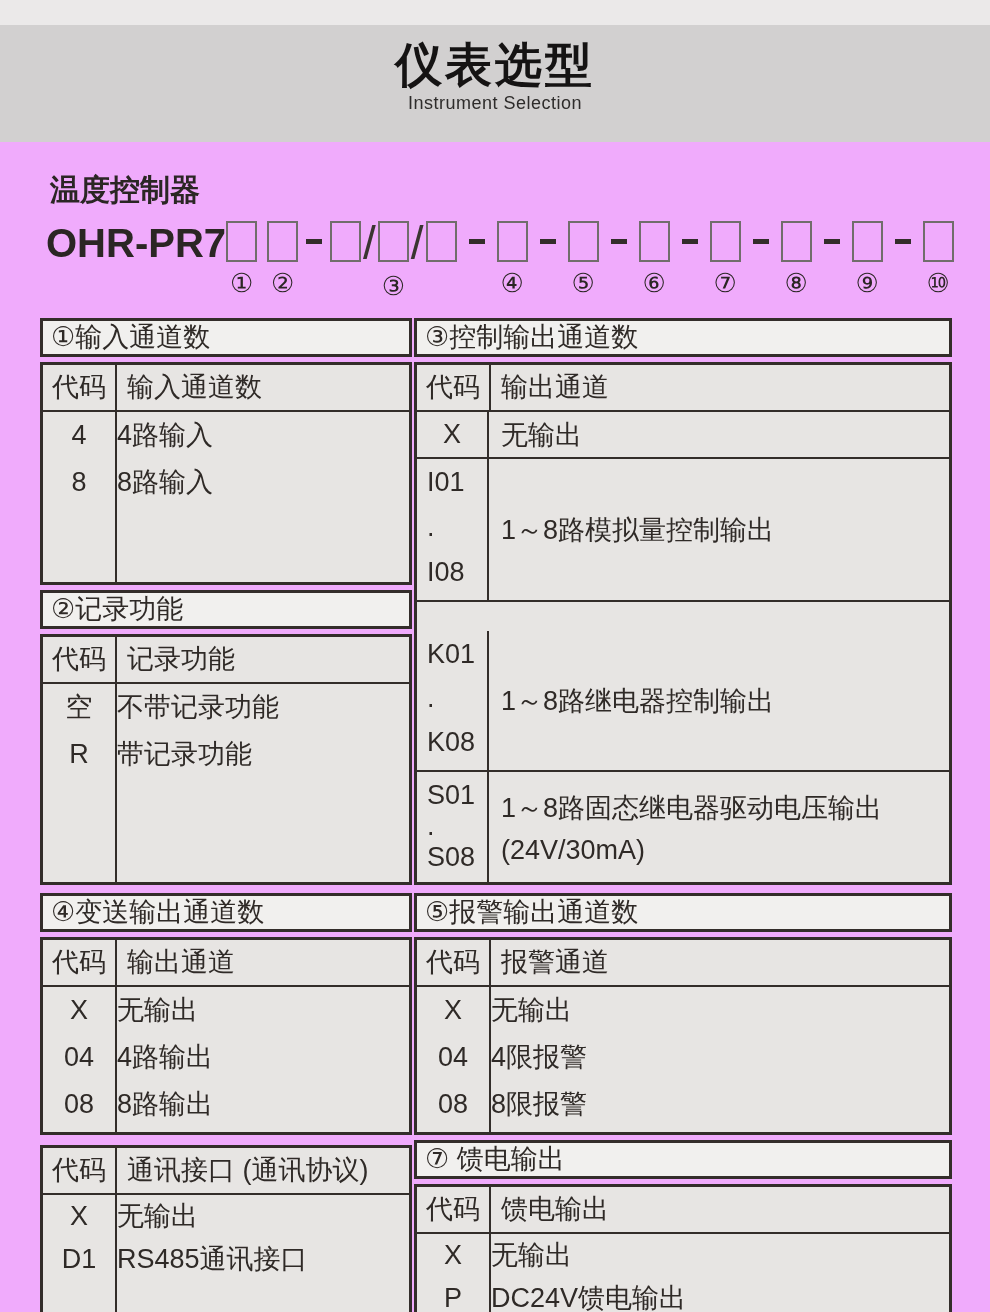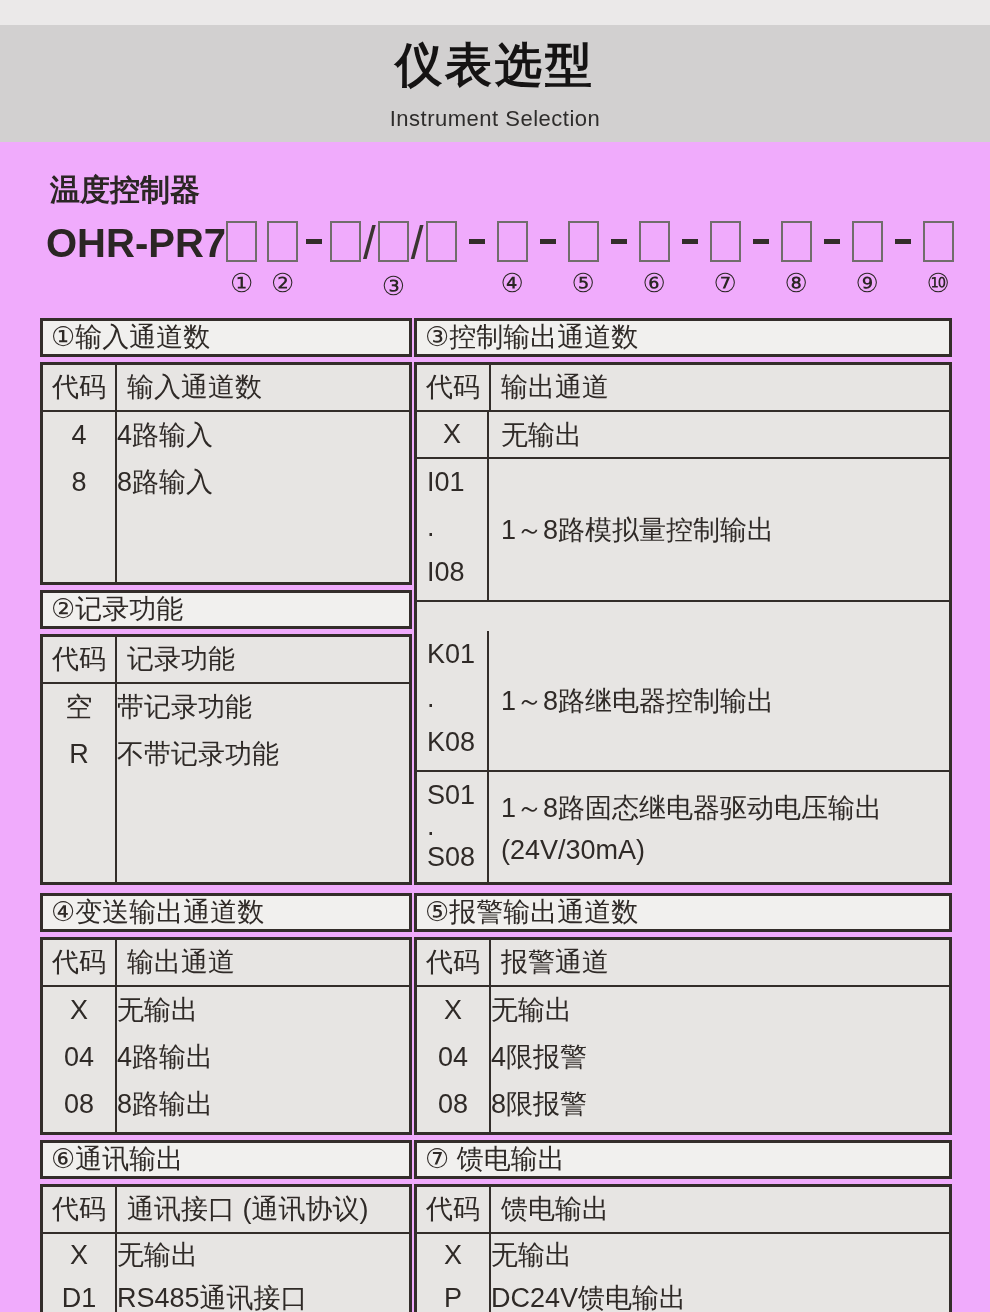--- a/index.html
+++ b/index.html
@@ -2,21 +2,21 @@
 <html><head>
 <meta charset="utf-8">
 <style>
   html,body { margin:0; padding:0; }
   body { font-family:"Liberation Sans","DejaVu Sans",sans-serif; }
   .page { position:relative; width:990px; height:1312px; background:#f0abfc; overflow:hidden; }
 
   .top-strip { position:absolute; left:0; top:0; width:990px; height:25px; background:#ebe9e9; }
   .header-band { position:absolute; left:0; top:25px; width:990px; height:117px; background:#d2d0d0; text-align:center; }
   .main-title { margin-top:14px; font-size:47px; font-weight:700; letter-spacing:3px; color:#151313; line-height:52px; }
-  .sub-title { font-size:22px; color:#2e2c2b; line-height:24px; letter-spacing:0.5px;margin-top:16px; }
+  .sub-title { font-size:18px; color:#2e2c2b; line-height:24px; letter-spacing:0.5px; }
 
   .product-name { position:absolute; left:50px; top:170px; font-size:30px; color:#2b2624; font-weight:600; }
 
   .code-row { position:absolute; left:46px; top:221px; display:flex; align-items:flex-start; }
   .prefix { font-size:40px; font-weight:600; line-height:44px; color:#2b2624; }
   .cunit { display:flex; flex-direction:column; align-items:center; }
   .cunit + .cunit { margin-left:10px; }
   .cbox { width:31px; height:41px; border:2px solid #716d6b; box-sizing:border-box; }
   .clabel { margin-top:8px; font-size:26px; color:#2b2624; line-height:28px; font-family:"Liberation Serif","DejaVu Serif",serif; }
   .cdash { width:16px; height:5px; background:#332d2a; margin:18px 8px 0; }
@@ -140,22 +140,22 @@
       <div class="thead">
         <div class="hc1">代码</div>
         <div class="hc2">记录功能</div>
       </div>
       <div class="tbody">
           <div class="sc1">
             <div class="line">空</div>
             <div class="line">R</div>
           </div>
           <div class="sc2">
+            <div class="line">不带记录功能</div>
             <div class="line">带记录功能</div>
-            <div class="line">不带记录功能</div>
           </div>
         </div>
     </div>
   </div>
 
   <div class="sec" style="left:414px;top:318px;width:538px;">
     <div class="sec-title">③控制输出通道数</div>
     <div class="tbl" style="height:523px;">
       <div class="thead">
         <div class="hc1">代码</div>
@@ -243,21 +243,20 @@
           <div class="sc2">
             <div class="line">无输出</div>
             <div class="line">4限报警</div>
             <div class="line">8限报警</div>
           </div>
         </div>
     </div>
   </div>
 
   <div class="sec cmpct" style="left:40px;top:1140px;width:372px;">
-    <div class="sec-title">⑥通讯输出</div>
     <div class="tbl" style="height:190px;">
       <div class="thead">
         <div class="hc1">代码</div>
         <div class="hc2">通讯接口 (通讯协议)</div>
       </div>
       <div class="tbody">
           <div class="sc1">
             <div class="line">X</div>
             <div class="line">D1</div>
           </div>

